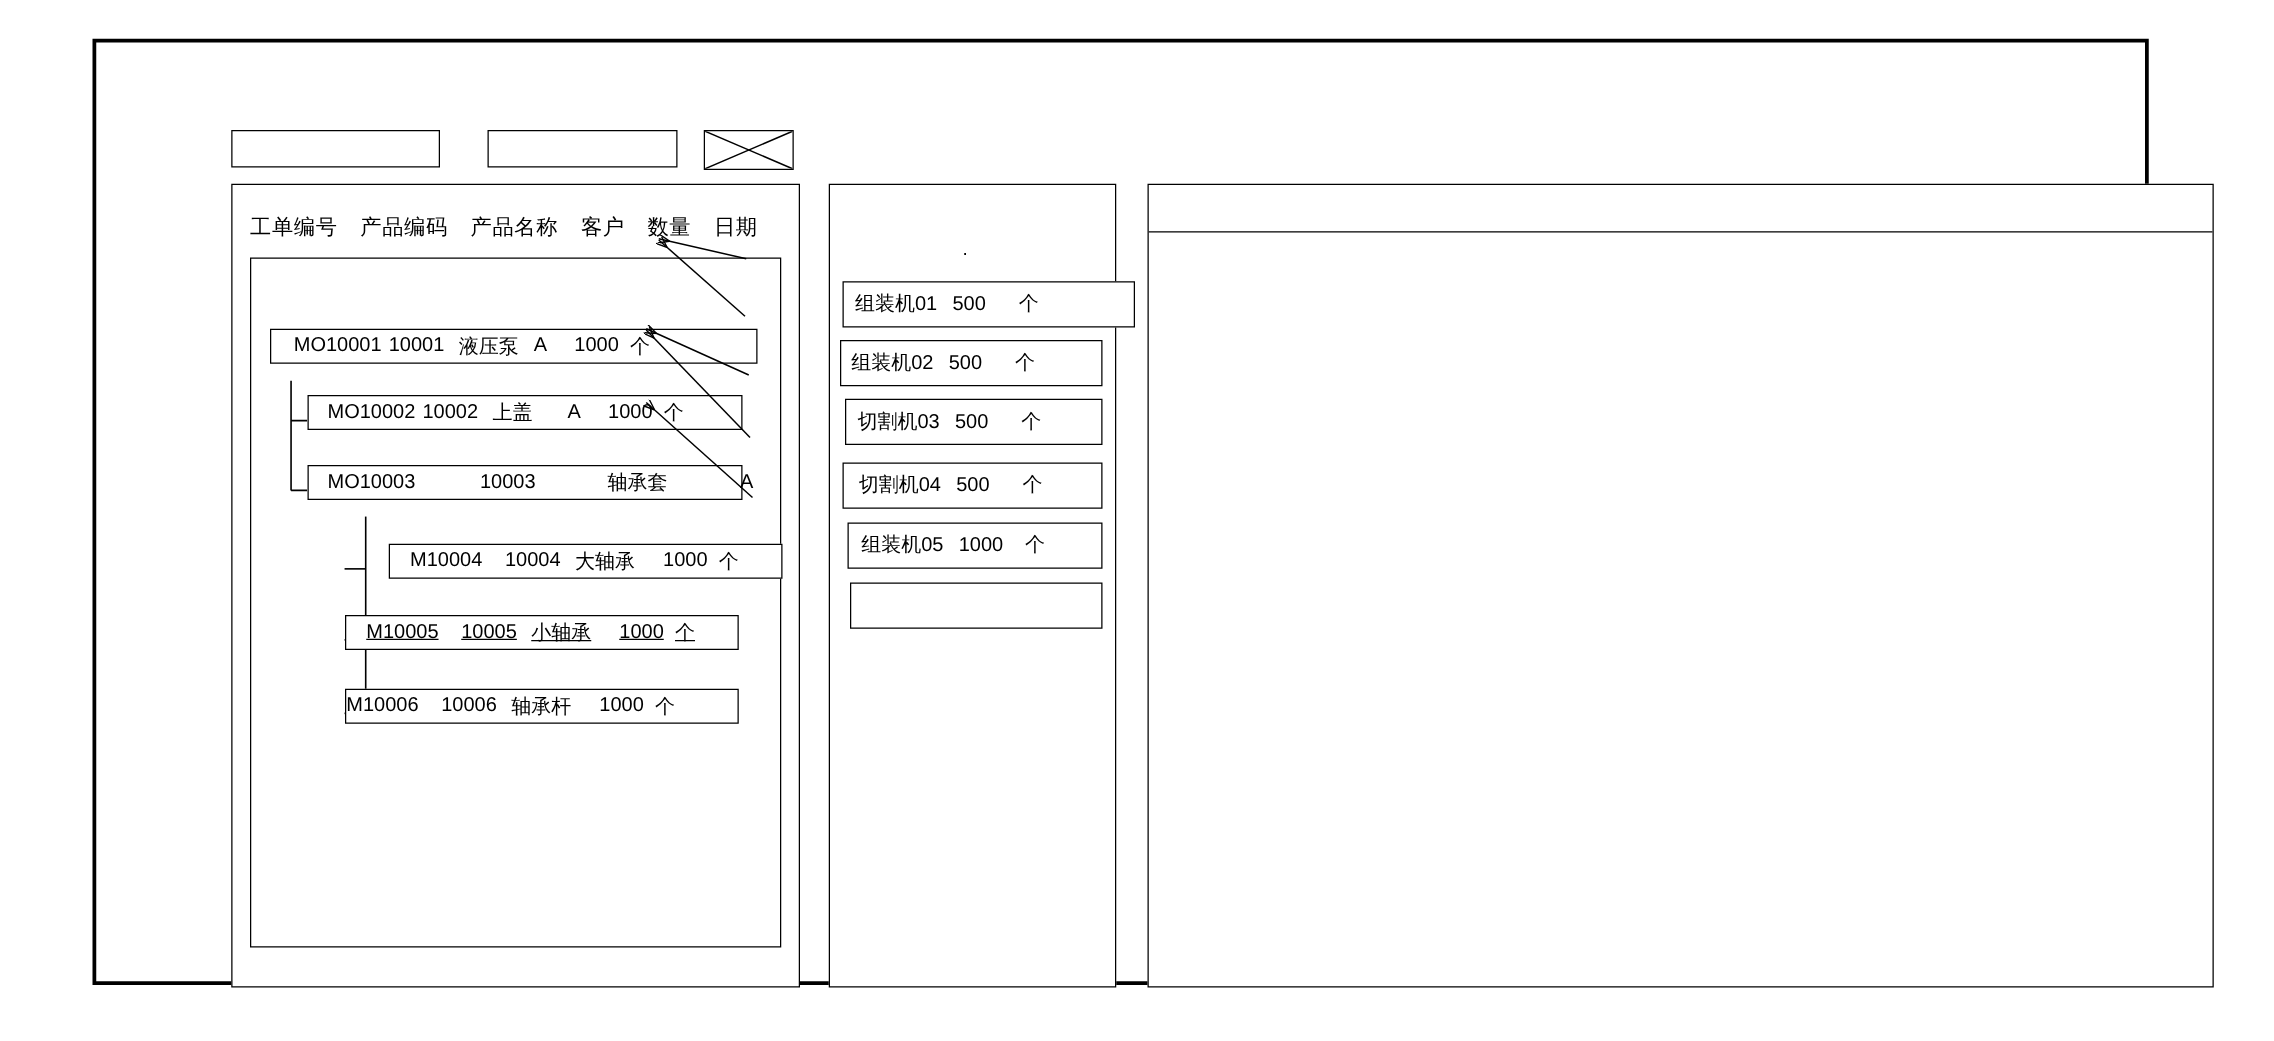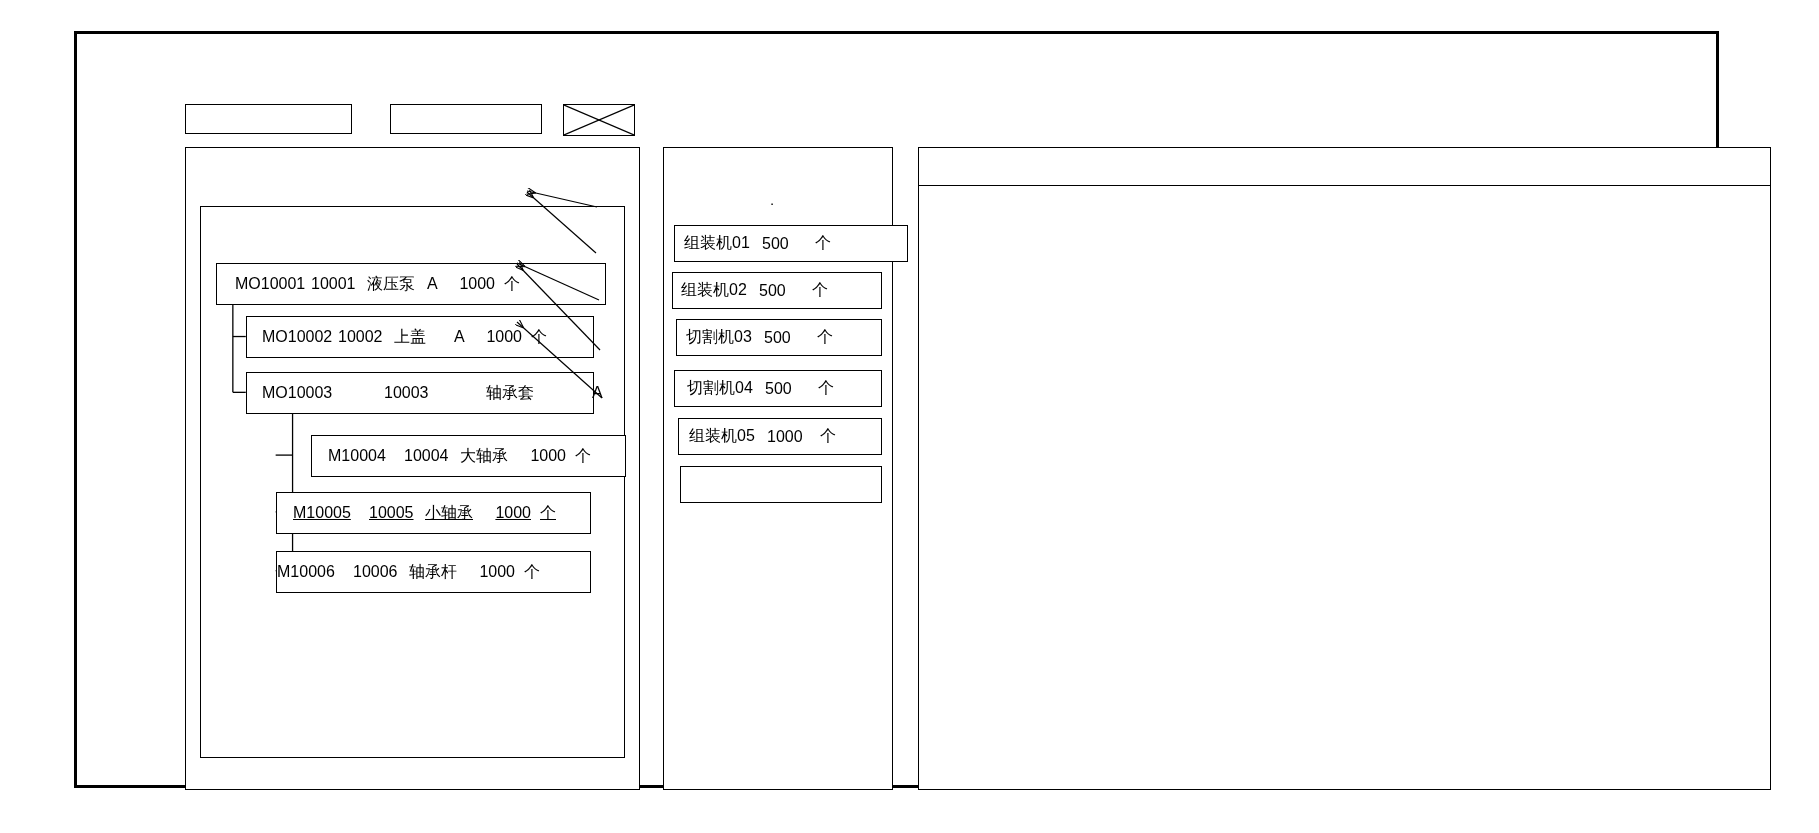--- a/index.html
+++ b/index.html
@@ -84,21 +84,21 @@
   
   .tree-row {
     position: absolute;
     border: 1.4px solid #000000;
     box-sizing: border-box;
     background: #ffffff;
     display: flex;
     align-items: center;
     white-space: nowrap;
     font-size: 16px;
-    height: 42px;
+    height: 28px;
   }
   .tree-row .cell { display: inline-block; }
 
   .row-lvl0 { left: 15px;  top: 56px;  width: 390px; padding-left: 18px; }
   .row-lvl1a { left: 45px; top: 109px; width: 348px; padding-left: 15px; }
   .row-lvl1b { left: 45px; top: 165px; width: 348px; padding-left: 15px; gap: 46px; }
   .row-lvl2a { left: 75px; top: 228px; width: 315px; padding-left: 16px; margin-left: 35px; }
   .row-lvl2b { left: 75px; top: 285px; width: 315px; padding-left: 16px; text-decoration: underline; }
   .row-lvl2c { left: 75px; top: 344px; width: 315px; }
 
@@ -207,20 +207,28 @@
       <div class="toolbar-box tb3">
         <svg viewBox="0 0 72 32" preserveAspectRatio="none">
           <line x1="0" y1="0" x2="72" y2="32" stroke="#000" stroke-width="1.3"></line>
           <line x1="72" y1="0" x2="0" y2="32" stroke="#000" stroke-width="1.3"></line>
         </svg>
       </div>
     </div>
 
     <div class="left-panel">
 
+      <div class="col-headers">
+        <span>工单编号</span>
+        <span>产品编码</span>
+        <span>产品名称</span>
+        <span>客户</span>
+        <span>数量</span>
+        <span>日期</span>
+      </div>
 
       <div class="tree-box">
 
         <svg class="tree-lines" viewBox="0 0 425 552" preserveAspectRatio="none">
 
           <path d="M 32 98 L 32 186" stroke="#000" stroke-width="1.3" fill="none"></path>
           <path d="M 32 130 L 45 130" stroke="#000" stroke-width="1.3" fill="none"></path>
           <path d="M 32 186 L 45 186" stroke="#000" stroke-width="1.3" fill="none"></path>
 
           <path d="M 92 207 L 92 365" stroke="#000" stroke-width="1.3" fill="none"></path>

